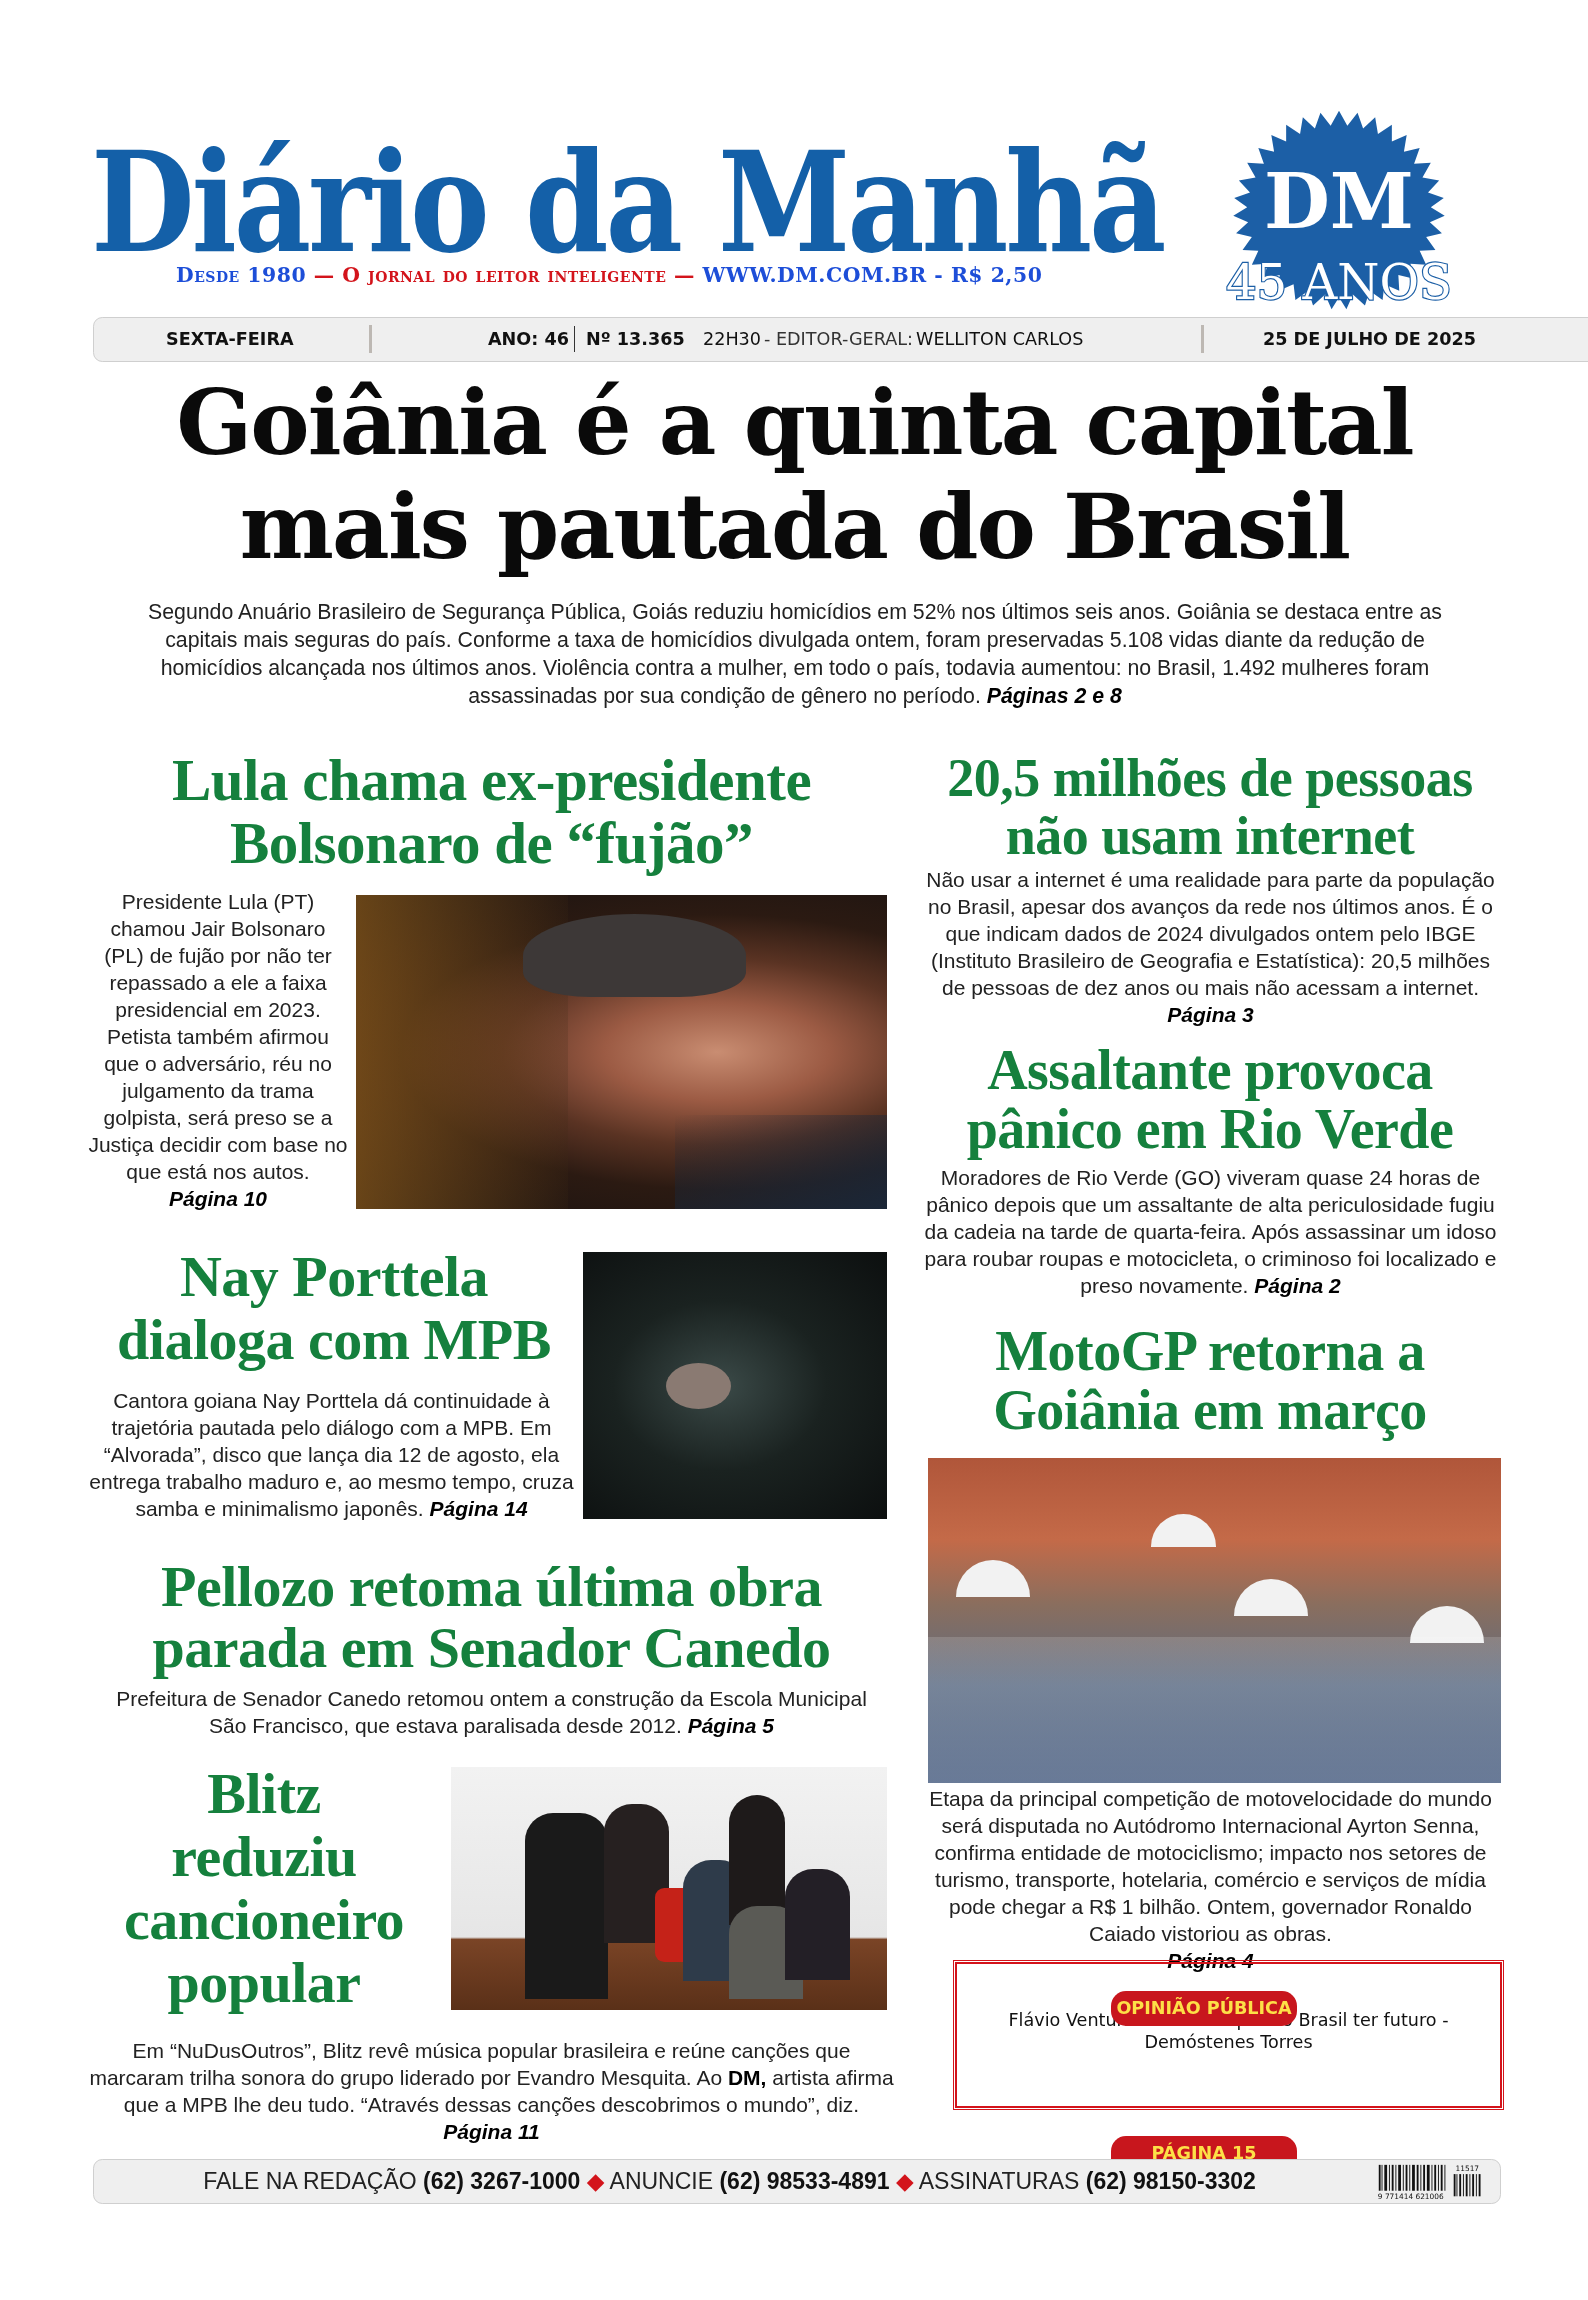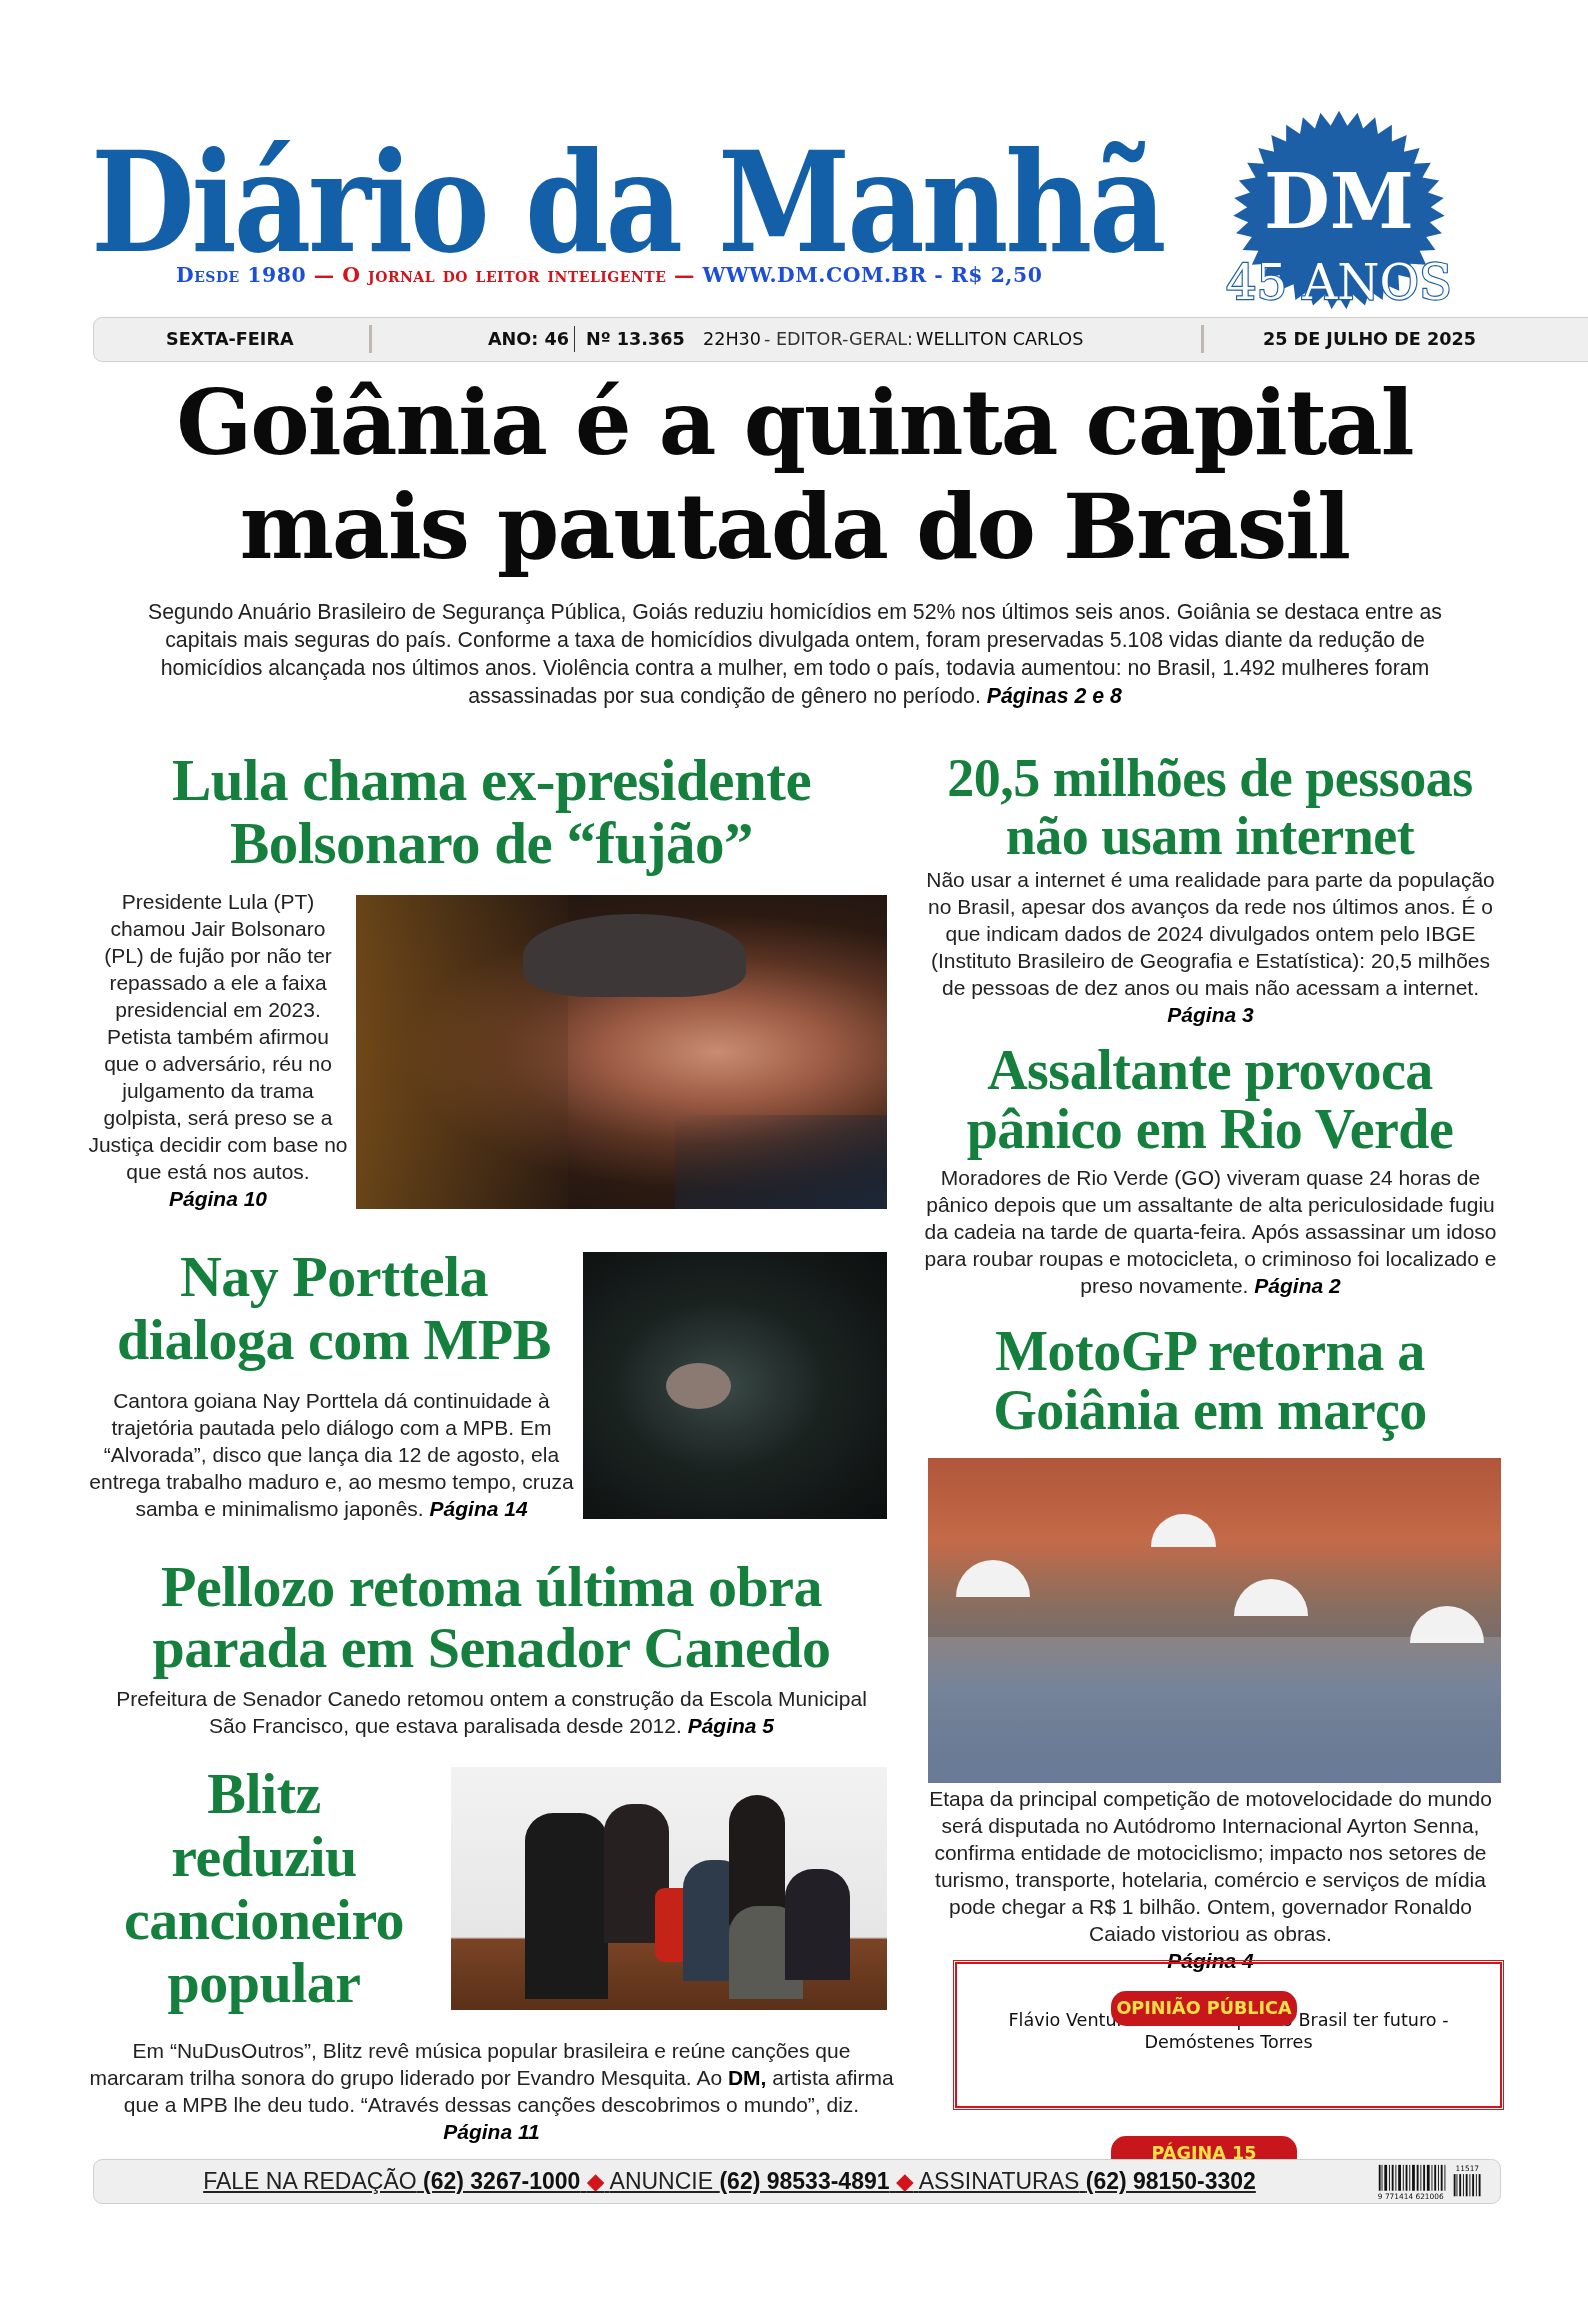--- a/index.html
+++ b/index.html
@@ -66,21 +66,21 @@
     border-radius: 15px; height: 35px; line-height: 35px;
   }
 
   
   .footer {
     left: 93px; top: 2159px; width: 1408px; height: 45px;
     background: #efefef; border: 0.9px solid #cfcfcf; border-radius: 9.3px;
   }
   .footer-text {
     position: absolute; left: 0; width: 1271px; top: 0; height: 43px; line-height: 43px;
-    text-align: center; font-size: 23px; color: #222; white-space: nowrap; text-decoration: underline;
+    text-align: center; font-size: 23px; color: #222; white-space: nowrap;
   }
   .footer-text .num { font-weight: bold; color: #111; }
   .diamond { color: #d3141b; }
   .barcode { position: absolute; right: 13px; top: 2.8px; width: 111px; height: 37px; }
 </style>
 </head>
 <body>
 
 <div class="abs masthead-title">Diário da Manhã</div>
 

